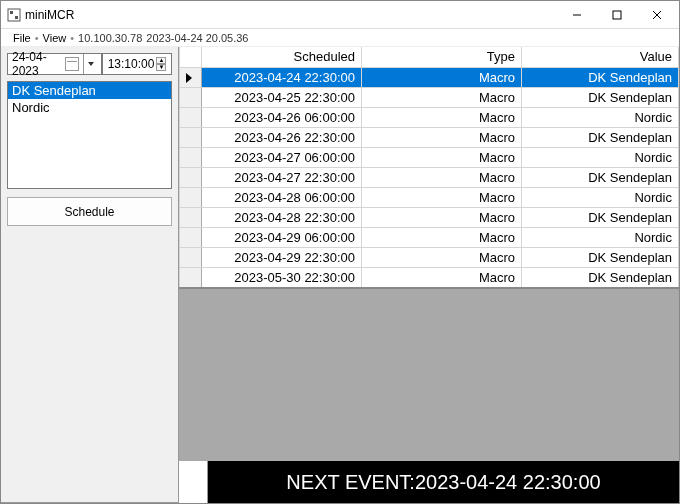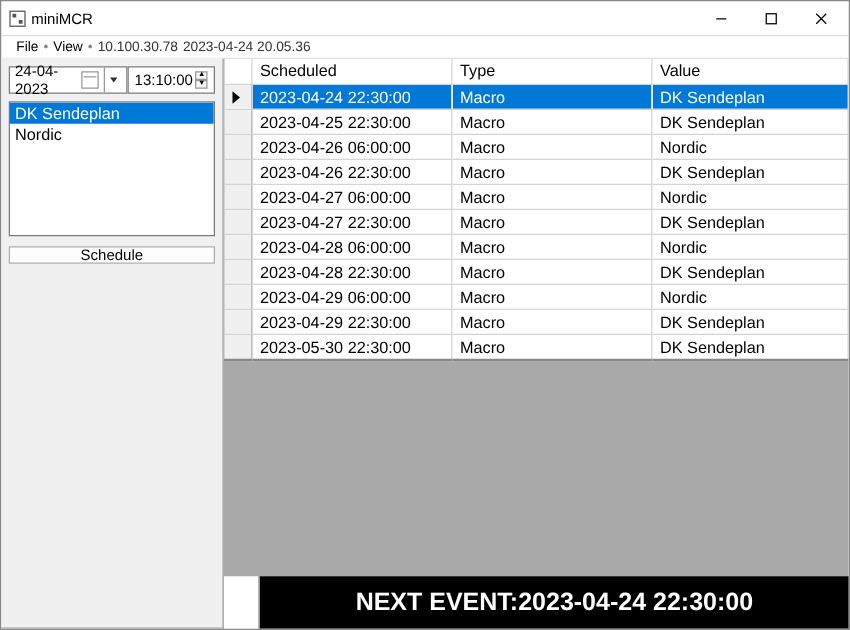--- a/index.html
+++ b/index.html
@@ -21,32 +21,32 @@
   .timeinput { width: 70px; justify-content: center; }
   .spin { display: flex; flex-direction: column; margin-left: 2px; }
   .spin div { width: 10px; height: 7px; border: 1px solid #999; font-size: 6px; line-height: 5px; text-align: center; background: #f5f5f5; }
   .calicon { width: 14px; height: 14px; border: 1px solid #999; display: inline-block; position: relative; }
   .calicon::after { content: ""; position: absolute; left: 1px; right: 1px; top: 3px; height: 1px; background: #999; }
   .dropbtn { width: 14px; height: 20px; border-left: 1px solid #999; display: flex; align-items: center; justify-content: center; margin-left: 2px; }
   .dropbtn::after { content: ""; border-left: 3px solid transparent; border-right: 3px solid transparent; border-top: 4px solid #333; }
   .listbox { background: #fff; border: 1px solid #7a7a7a; height: 108px; overflow: auto; font-size: 13px; }
   .listitem { padding: 1px 4px; }
   .listitem.selected { background: #0078d7; color: #fff; }
-  .schedulebtn { background: #fdfdfd; border: 1px solid #adadad; height: 14px; display: flex; align-items: center; justify-content: center; font-size: 12px; margin-top: 2px; }
+  .schedulebtn { background: #fdfdfd; border: 1px solid #adadad; height: 29px; display: flex; align-items: center; justify-content: center; font-size: 12px; margin-top: 2px; }
   .content { flex: 1; display: flex; flex-direction: column; min-width: 0; }
   .gridwrap { flex: 1; background: #a9a9a9; overflow: hidden; display: flex; flex-direction: column; }
   table { border-collapse: collapse; width: 100%; background: #fff; font-size: 13px; table-layout: fixed; }
-  th, td { border: 1px solid #d4d4d4; text-align: left; padding: 2px 6px; height: 20px; overflow: hidden; white-space: nowrap; }
+  th, td { border: 1px solid #d4d4d4; text-align: right; padding: 2px 6px; height: 20px; overflow: hidden; white-space: nowrap; }
   th { background: #fff; font-weight: normal; border-top: none; }
   col.rowhdr { width: 22px; }
   td.rowhdr { background: #f0f0f0; border-right: 1px solid #aaa; }
   tr.selected td { background: #0078d7; color: #fff; }
   tr.selected td.rowhdr { background: #f0f0f0; color: #000; position: relative; }
   tr.selected td.rowhdr::after { content: ""; position: absolute; left: 6px; top: 5px; border-top: 5px solid transparent; border-bottom: 5px solid transparent; border-left: 6px solid #000; }
-  .footer { background: #000; color: #fff; font-size: 20px; font-weight: bold; height: 42px; display: flex; align-items: center; justify-content: center; border-left: 1px solid #999; margin-left: 28px; }
+  .footer { background: #000; color: #fff; font-size: 20px; font-weight: normal; height: 42px; display: flex; align-items: center; justify-content: center; border-left: 1px solid #999; margin-left: 28px; }
   #tablebody tr:last-child td { border-bottom: 2px solid #888; }
 </style>
 </head>
 <body>
 
 <div class="titlebar">
   <span class="icon">
     <svg viewBox="0 0 14 14">
         <rect x="1" y="1" width="12" height="12" fill="#fff" stroke="#555"></rect>
         <rect x="3" y="3" width="3" height="3" fill="#555"></rect>

